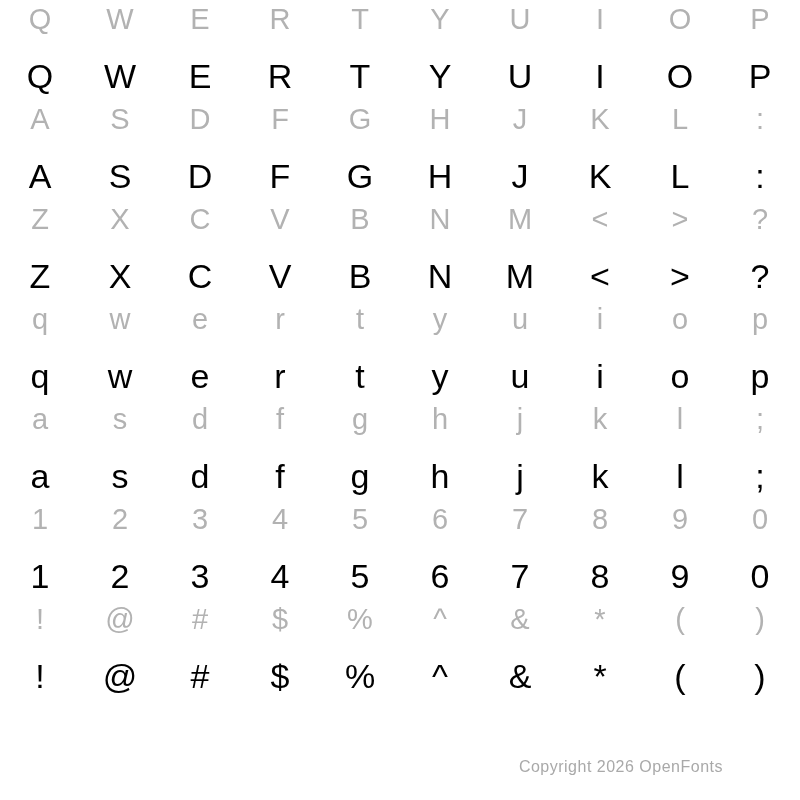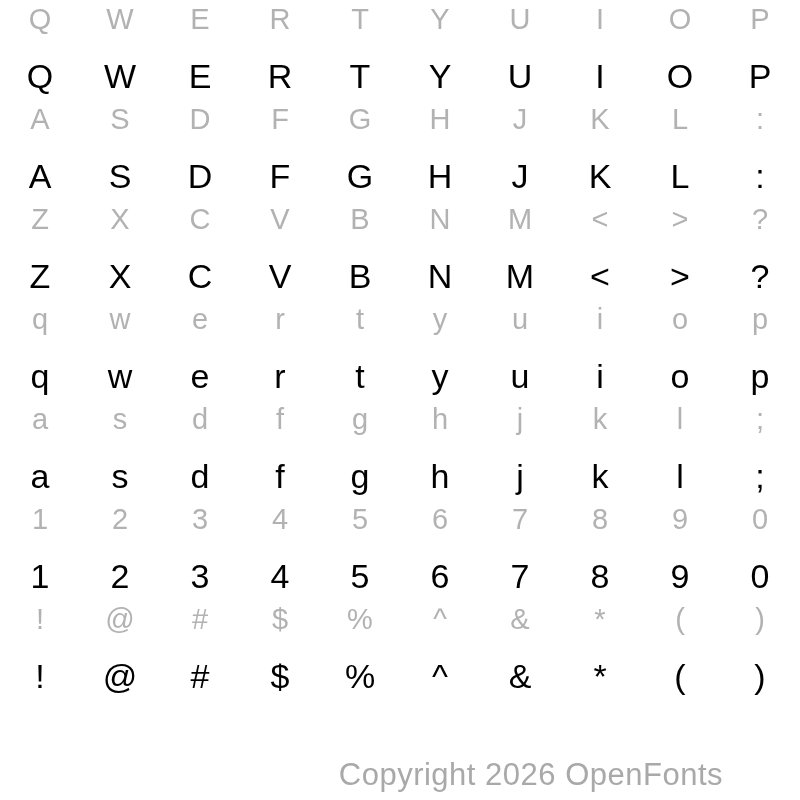--- a/index.html
+++ b/index.html
@@ -31,21 +31,21 @@
   .ghost-row {
     font-size: 29px;
   }
   .main-row {
     font-size: 34px;
   }
   #copyright {
     position: absolute;
     top: 759px;
     right: 77px;
-    font-size: 31px;
+    font-size: 16px;
     line-height: 1;
     letter-spacing: 0.5px;
   }
 </style>
 </head>
 <body>
 
 <div id="sheet" style="background: rgb(255, 255, 255);">
   <div id="rows">
       <div class="glyph-row ghost-row" style="top: 5px; color: rgb(178, 178, 178);"><span class="glyph-cell">Q</span><span class="glyph-cell">W</span><span class="glyph-cell">E</span><span class="glyph-cell">R</span><span class="glyph-cell">T</span><span class="glyph-cell">Y</span><span class="glyph-cell">U</span><span class="glyph-cell">I</span><span class="glyph-cell">O</span><span class="glyph-cell">P</span></div>

